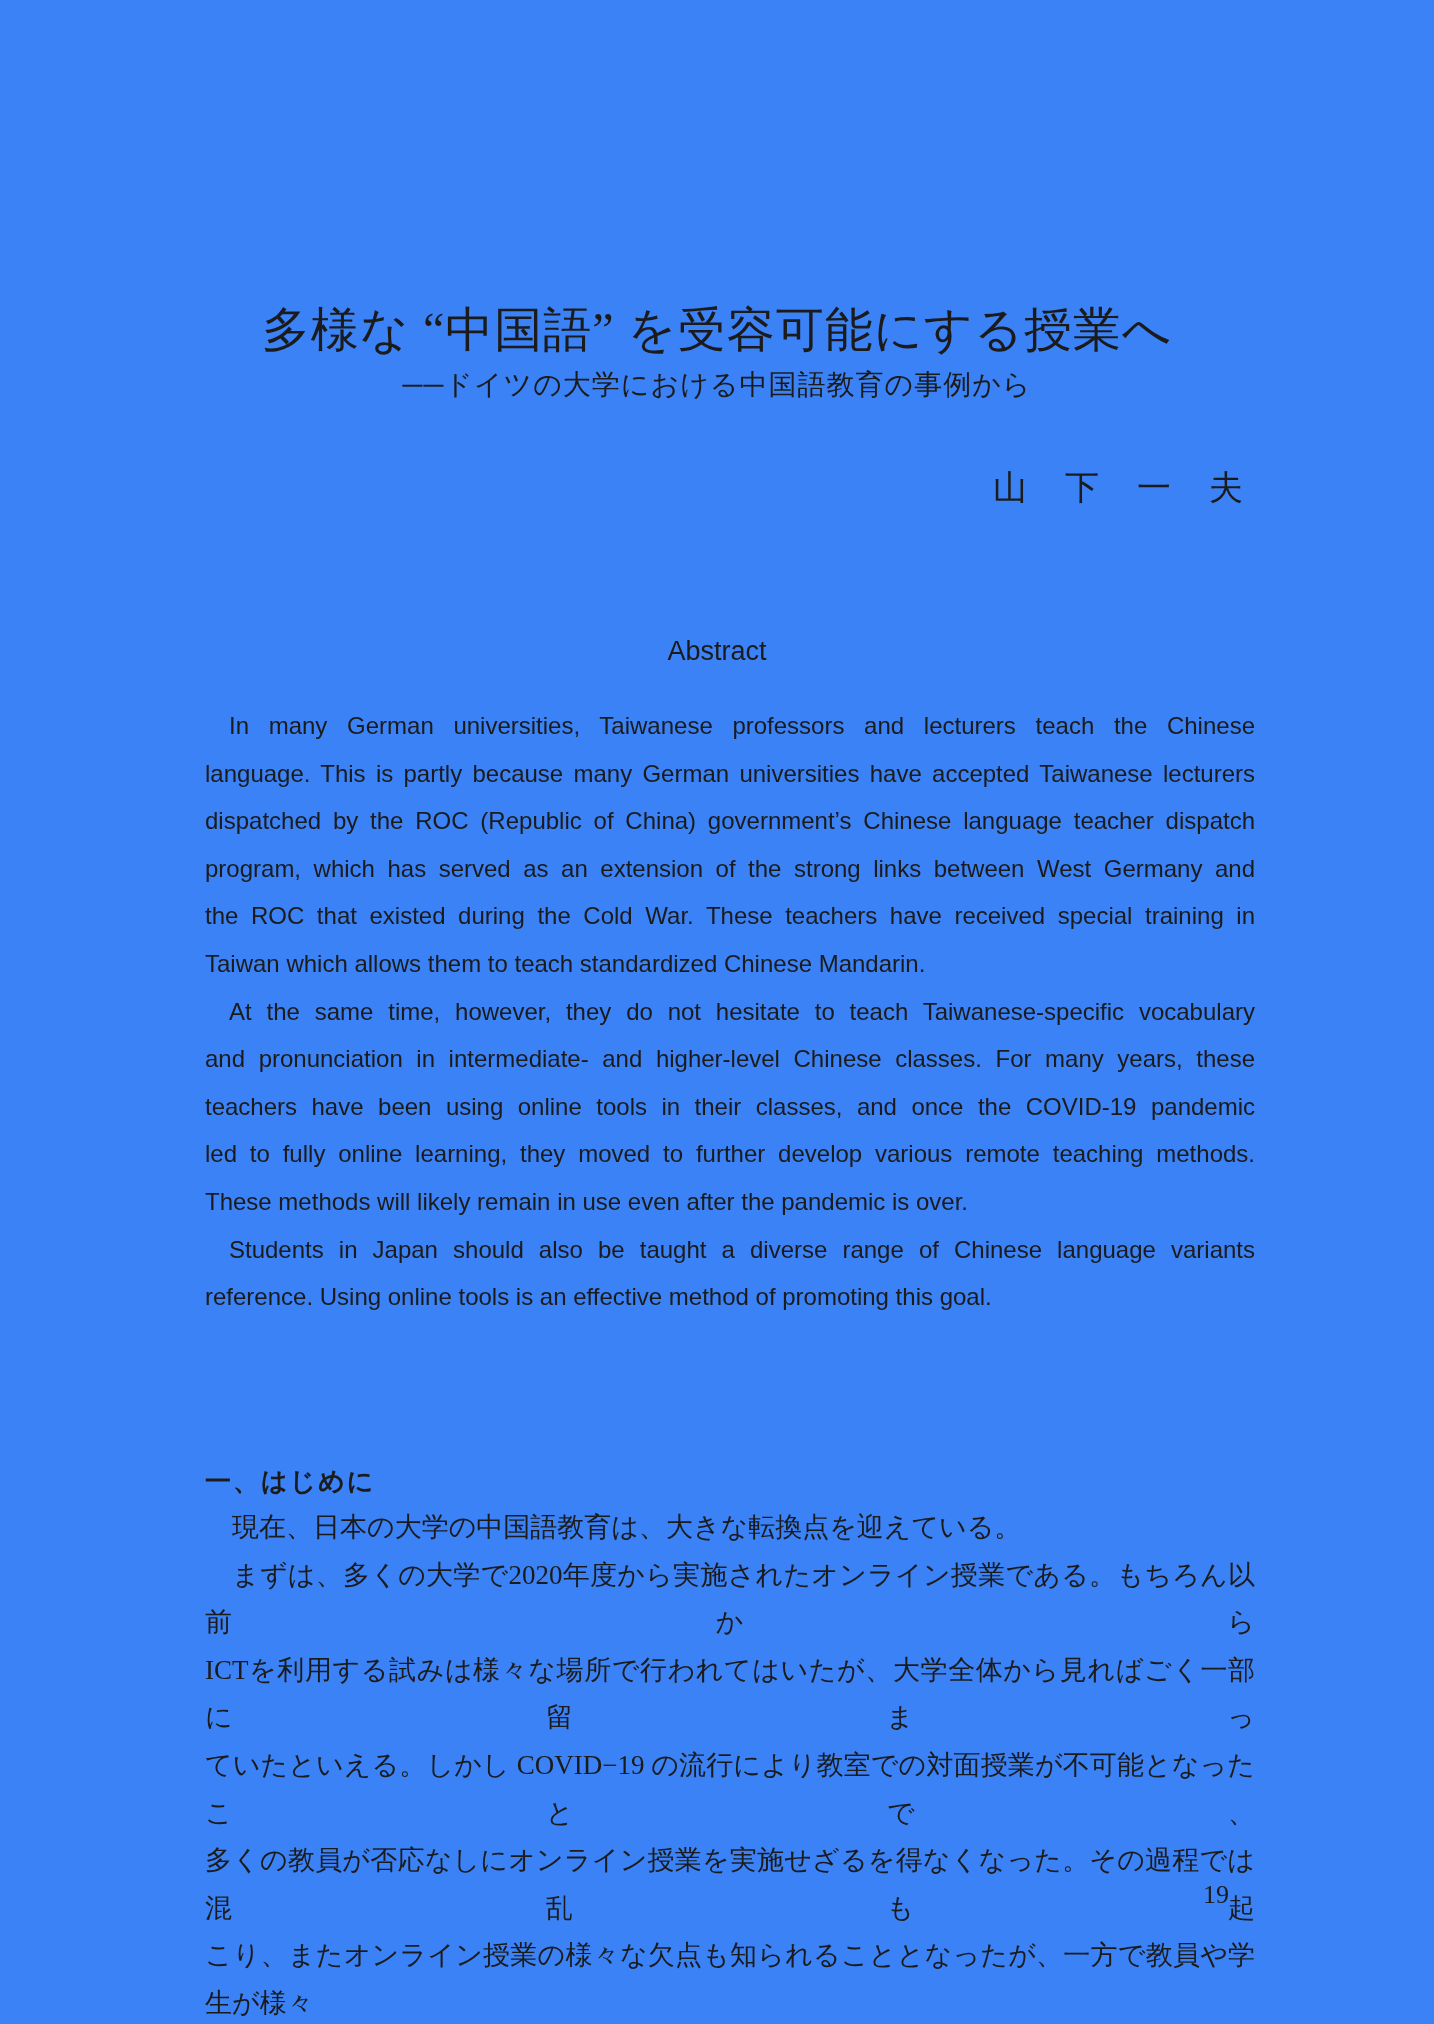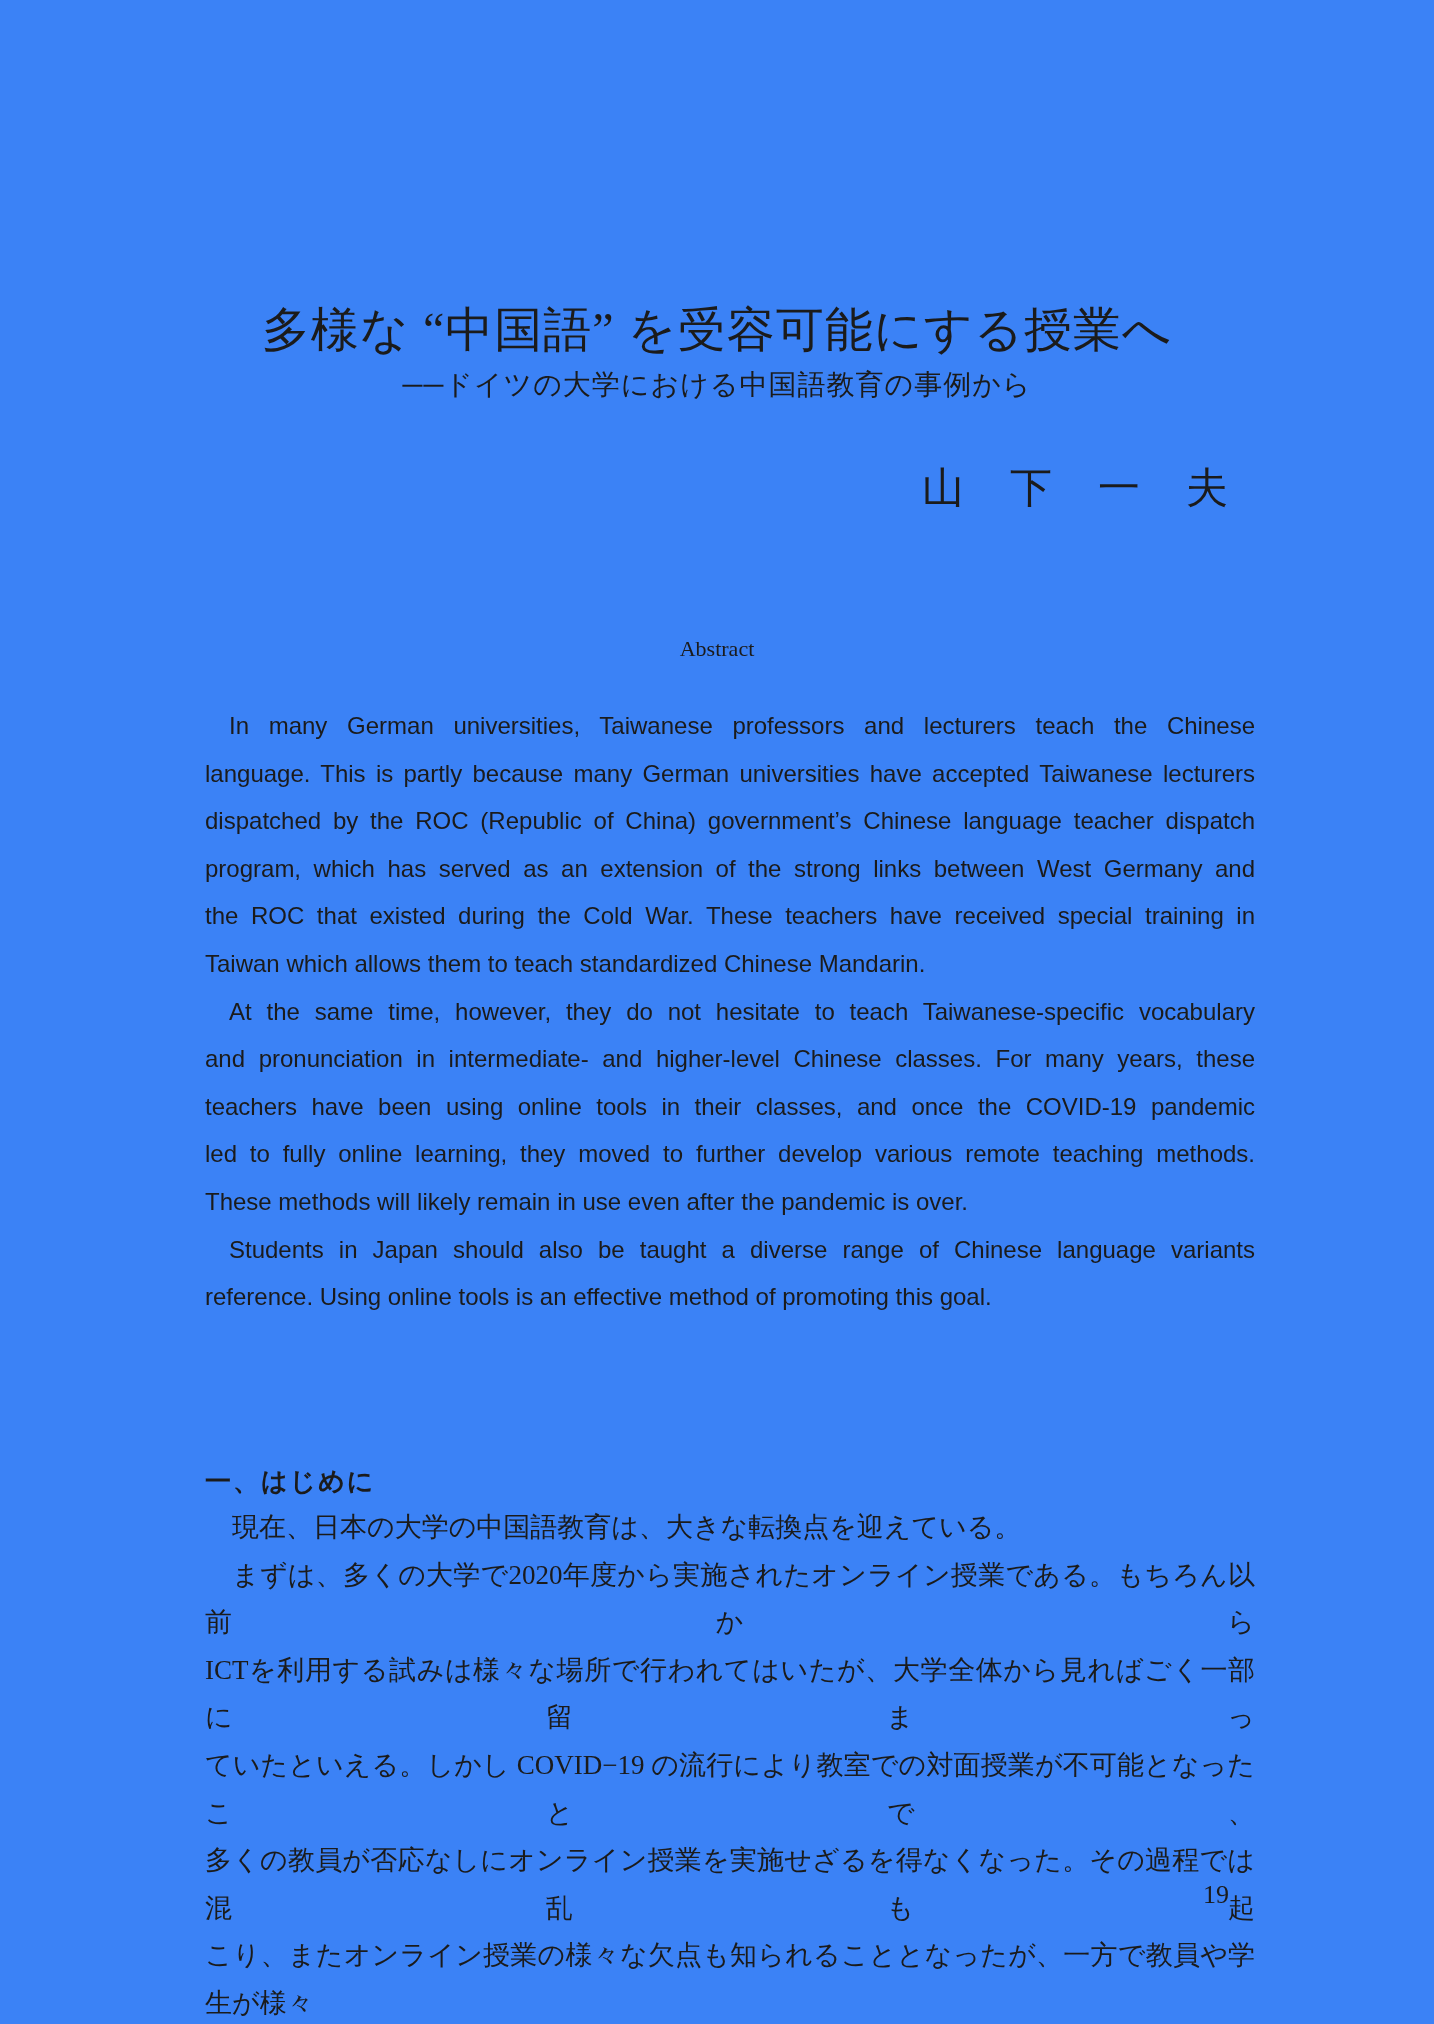--- a/index.html
+++ b/index.html
@@ -34,38 +34,38 @@
     width: 100%;
     text-align: center;
     font-family: "Liberation Serif", "DejaVu Serif", serif;
     font-size: 28px;
     letter-spacing: 1px;
     white-space: nowrap;
   }
   .authors {
     position: absolute;
     top: 460px;
-    left: 202px;
+    left: 217px;
     width: 1050px;
     padding-right: 22px;
     box-sizing: border-box;
     text-align: right;
     font-family: "Liberation Serif", "DejaVu Serif", serif;
-    font-size: 42px;
+    font-size: 34px;
     line-height: 56px;
     letter-spacing: 2px;
   }
   .abstract-heading {
     position: absolute;
     top: 636px;
     left: 0;
     width: 100%;
     text-align: center;
-    font-family: Liberation Serif, serif;
-    font-size: 22px;
+    font-family: Liberation Sans, sans-serif;
+    font-size: 27px;
   }
   .abstract-body {
     position: absolute;
     top: 702px;
     left: 205px;
     width: 1050px;
     font-family: Liberation Sans, sans-serif;
     font-size: 24px;
     line-height: 47.6px;
   }

